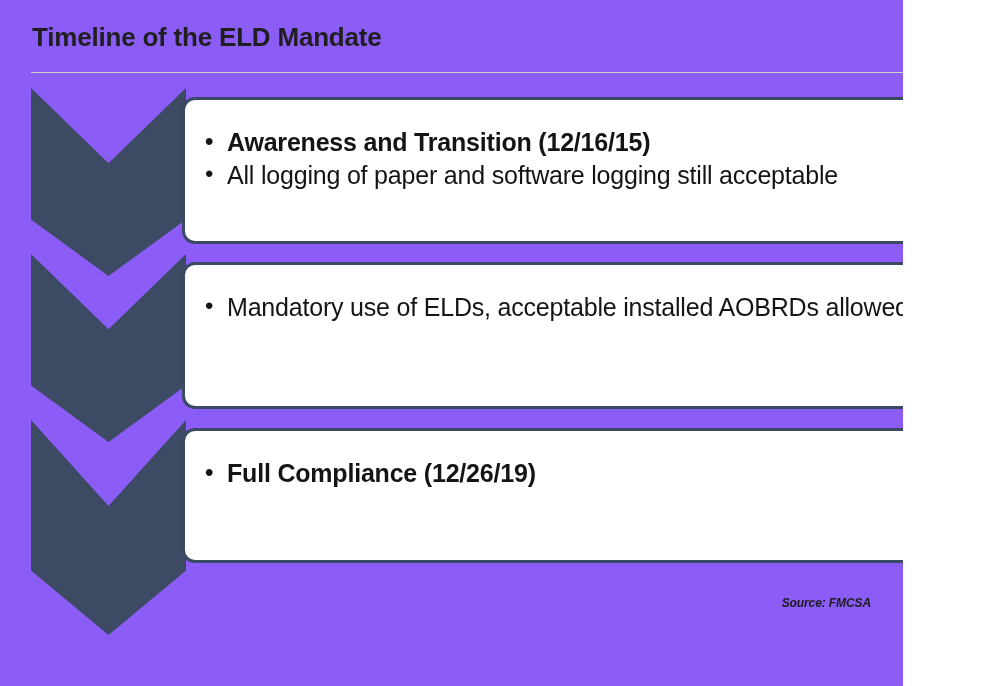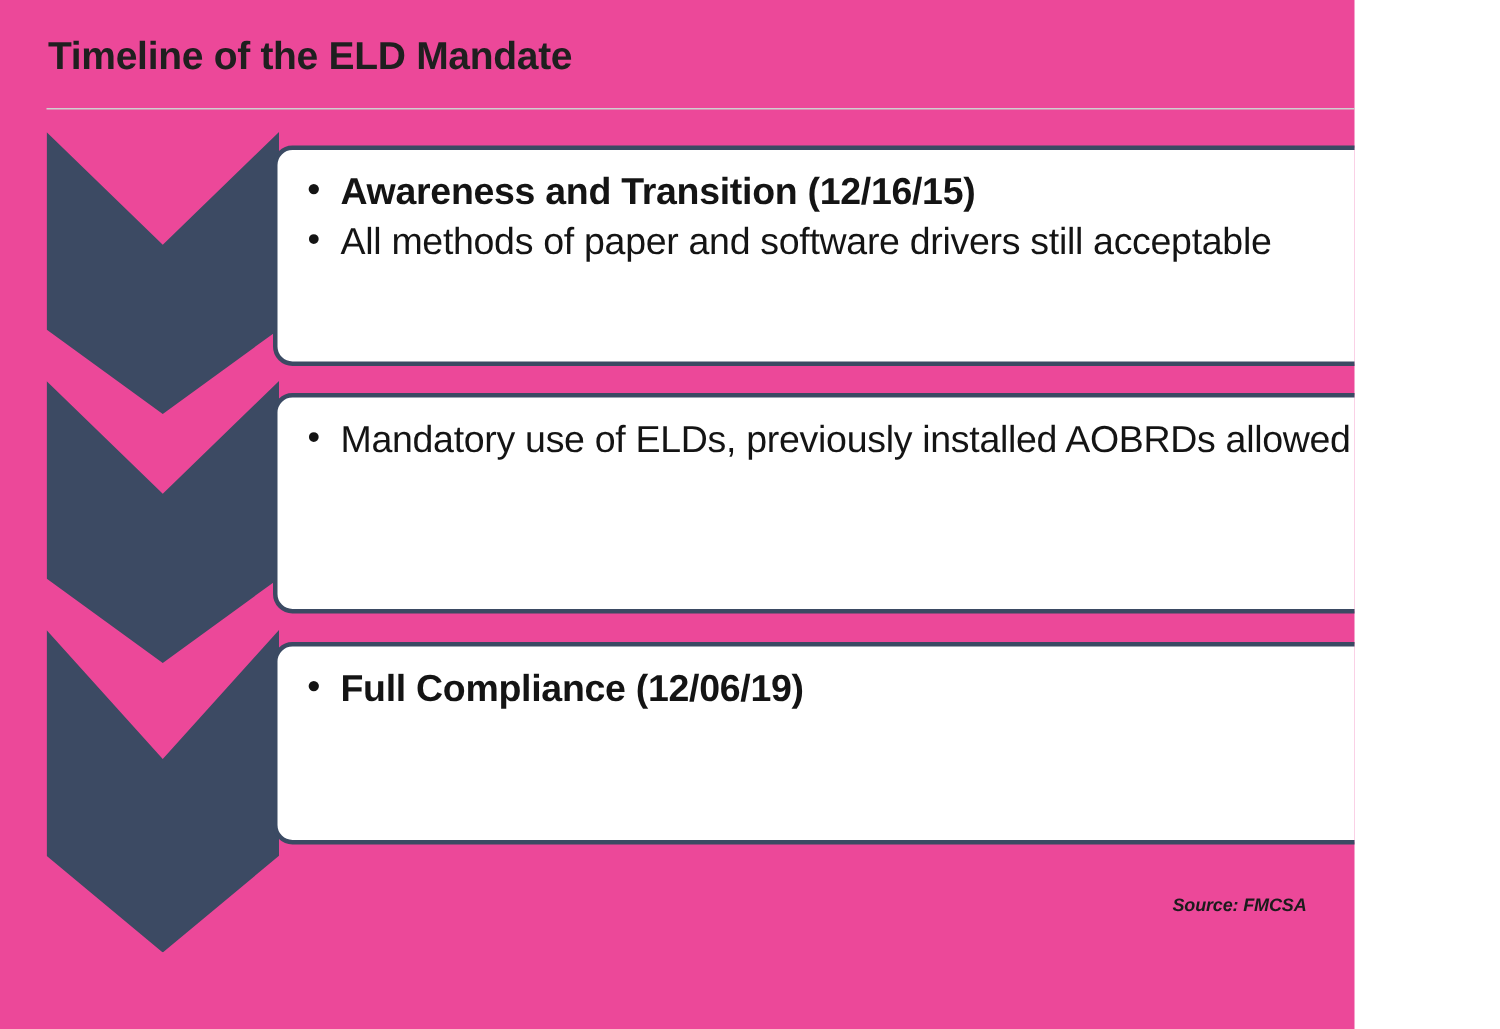--- a/index.html
+++ b/index.html
@@ -9,21 +9,21 @@
     background: #ffffff;
   }
   body {
     font-family: "Liberation Sans", sans-serif;
     -webkit-font-smoothing: antialiased;
   }
   #canvas {
     position: relative;
     width: 903px;
     height: 686px;
-    background: #ec4899;
+    background: #8b5cf6;
     overflow: hidden;
   }
 
   
   #page-title {
     position: absolute;
     left: 32px;
     top: 22px;
     font-size: 26px;
     font-weight: bold;
@@ -79,21 +79,21 @@
 
   
   .phase-box {
     position: absolute;
     left: 182px;
     width: 786px;
     box-sizing: border-box;
     background: #ffffff;
     border: 3px solid #3b4a63;
     border-radius: 13px;
-    padding: 13px 18px 12px 18px;
+    padding: 27px 18px 12px 18px;
   }
   #phase-box-1 { top: 97px;  height: 147px; }
   #phase-box-2 { top: 262px; height: 147px; }
   #phase-box-3 { top: 428px; height: 135px; }
 
   .bullet-list {
     list-style: none;
     margin: 0;
     padding: 0;
   }
@@ -143,41 +143,41 @@
 
   <div id="timeline">
 
     <div class="chevron" id="chevron-1">
       <div class="chevron-label" id="chevron-label-1">Phase 1</div>
     </div>
 
     <div class="phase-box" id="phase-box-1">
       <ul class="bullet-list">
         <li class="bullet-item headline">Awareness and Transition (12/16/15)</li>
-        <li class="bullet-item">All methods of paper and software drivers still acceptable</li>
+        <li class="bullet-item">All logging of paper and software logging still acceptable</li>
       </ul>
     </div>
 
     <div class="chevron" id="chevron-2">
       <div class="chevron-label" id="chevron-label-2">Phase 2</div>
     </div>
 
     <div class="phase-box" id="phase-box-2">
       <ul class="bullet-list">
-        <li class="bullet-item">Mandatory use of ELDs, previously installed AOBRDs allowed</li>
+        <li class="bullet-item">Mandatory use of ELDs, acceptable installed AOBRDs allowed</li>
       </ul>
     </div>
 
     <div class="chevron" id="chevron-3">
       
     </div>
 
     <div class="phase-box" id="phase-box-3">
       <ul class="bullet-list">
-        <li class="bullet-item headline">Full Compliance (12/06/19)</li>
+        <li class="bullet-item headline">Full Compliance (12/26/19)</li>
       </ul>
     </div>
 
   </div>
 
   <div id="source-note">Source: FMCSA</div>
 
 </div>
 
 </body></html>

